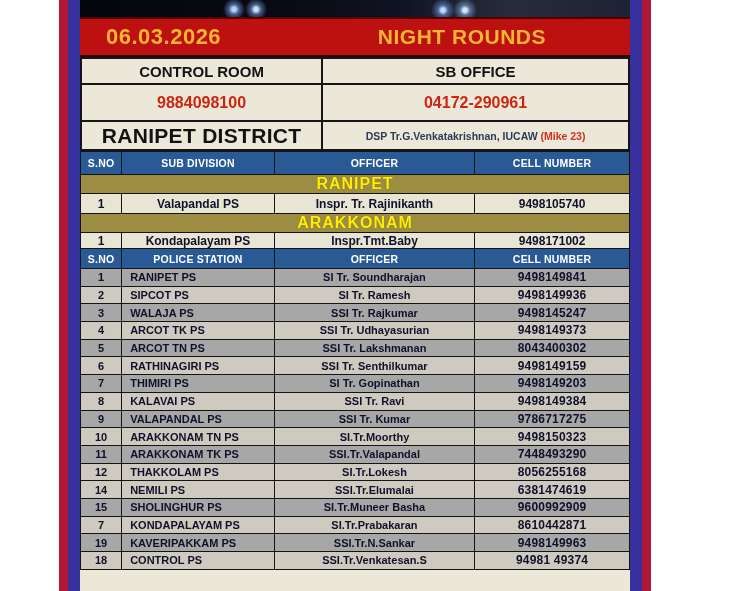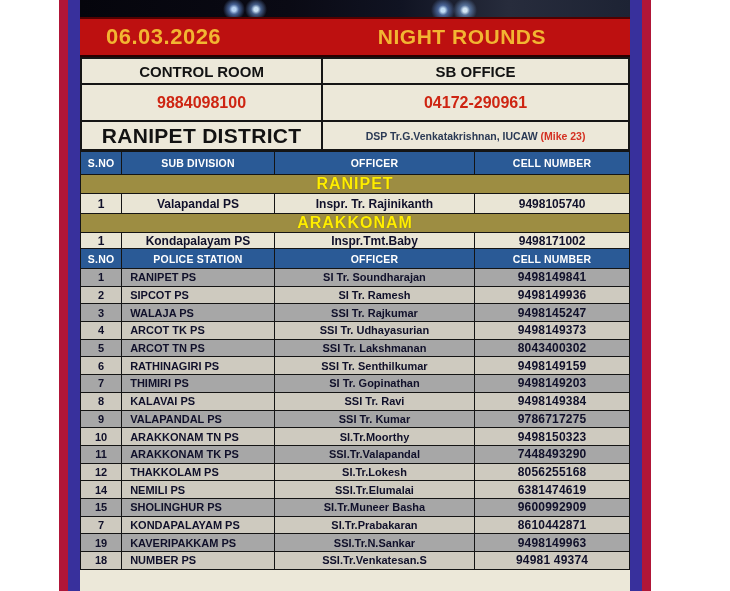--- a/index.html
+++ b/index.html
@@ -244,21 +244,21 @@
               <td class="num">8610442871</td>
             </tr>
             <tr class="srow odd">
               <td>19</td>
               <td class="st">KAVERIPAKKAM PS</td>
               <td>SSI.Tr.N.Sankar</td>
               <td class="num">9498149963</td>
             </tr>
             <tr class="srow even">
               <td>18</td>
-              <td class="st">NUMBER PS</td>
+              <td class="st">CONTROL PS</td>
               <td>SSI.Tr.Venkatesan.S</td>
               <td class="num">94981 49374</td>
             </tr>
           </tbody>
       </table>
 
     </div>
   </div>
 </div>
 

